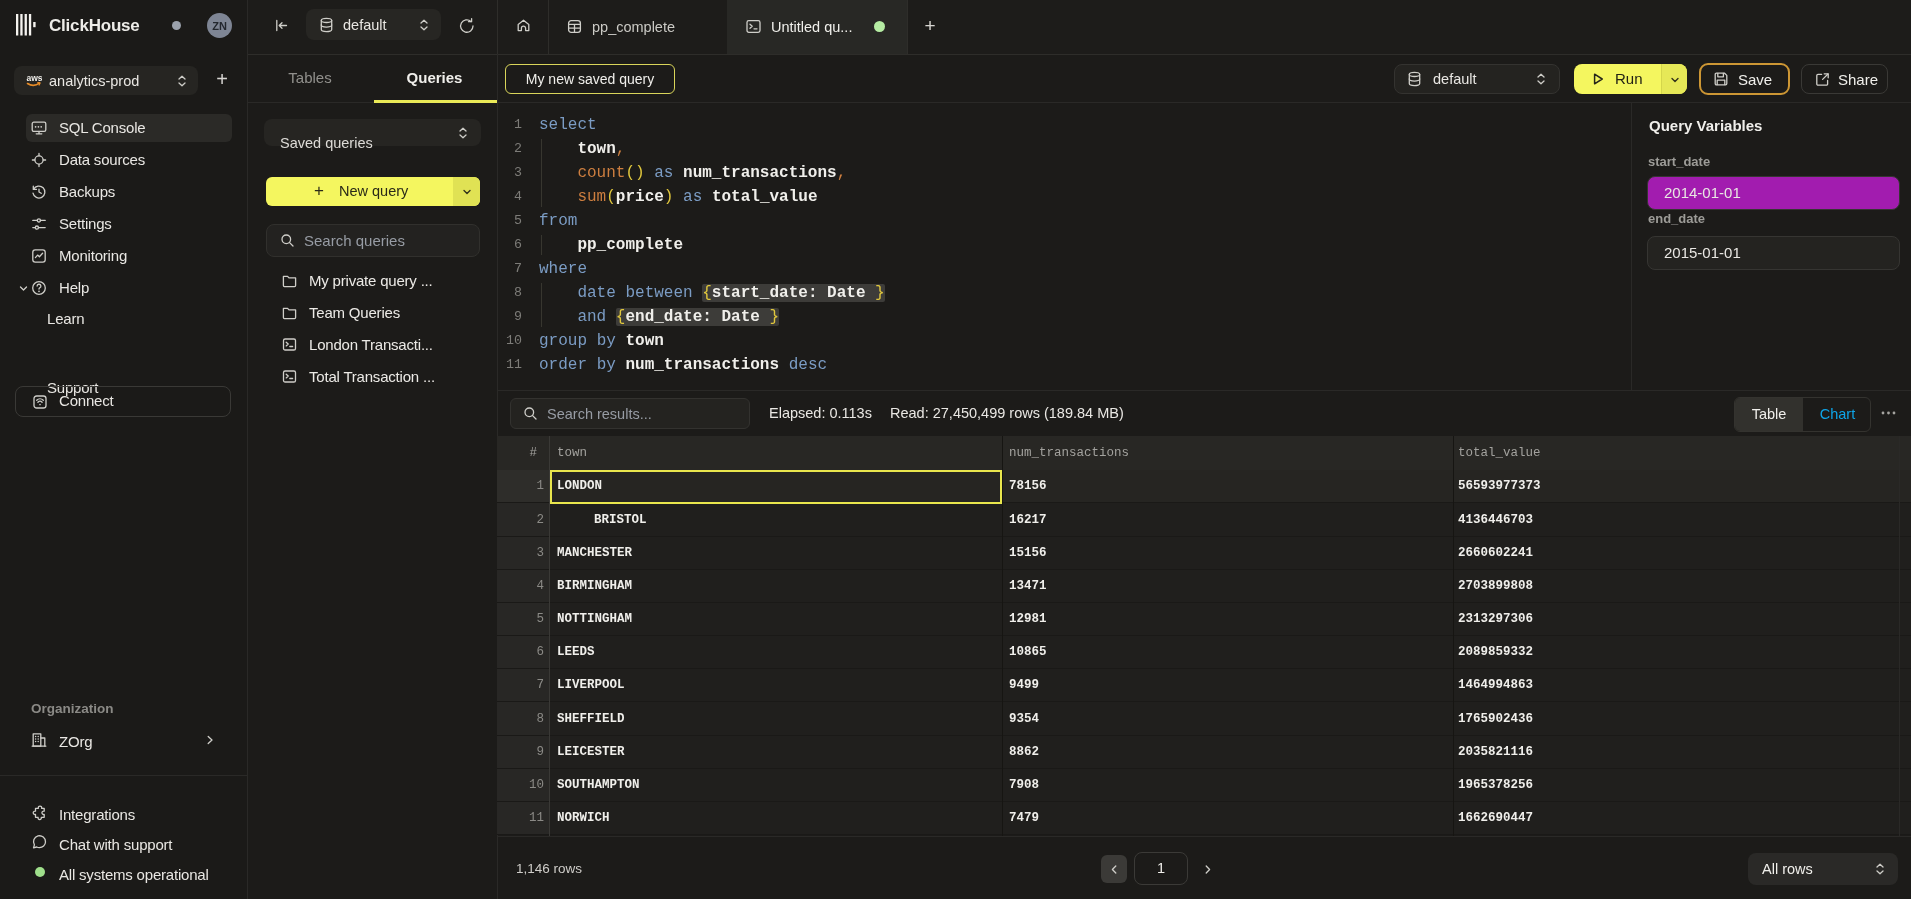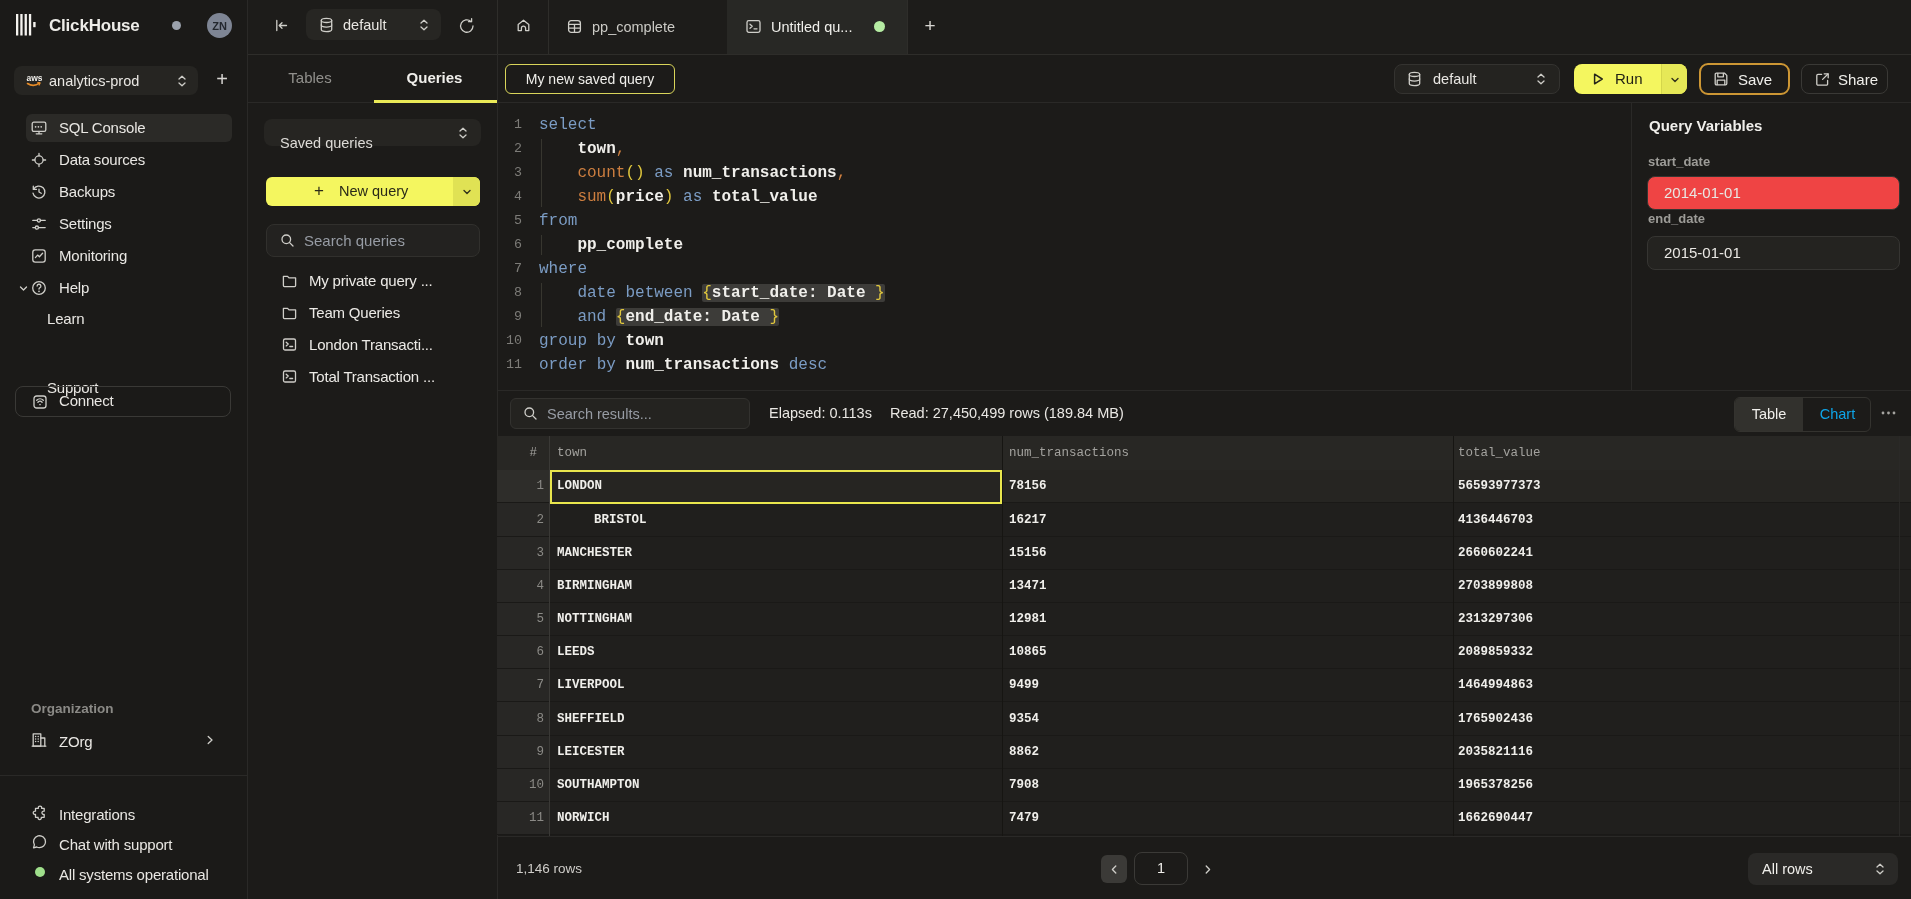--- a/index.html
+++ b/index.html
@@ -319,21 +319,21 @@
   <div class="ab lnum" style="top:353px;">11</div>
   <div class="ab cline" style="top:353px;"><span class="k">order</span>&nbsp;<span class="k">by</span>&nbsp;<span class="id">num_transactions</span>&nbsp;<span class="k">desc</span></div>
   <div class="ab" style="left:541px;top:139px;width:1px;height:68px;background:#37362f;"></div>
   <div class="ab" style="left:541px;top:235px;width:1px;height:20px;background:#37362f;"></div>
   <div class="ab" style="left:541px;top:283px;width:1px;height:44px;background:#37362f;"></div>
 </div>
 
 <div class="ab" id="vars" style="left:1631px;top:103px;width:280px;height:287px;border-left:1px solid #2a2927;">
   <div class="ab" style="left:17px;top:14px;font-size:15px;font-weight:700;color:#f0efeb;">Query Variables</div>
   <div class="ab" style="left:16px;top:51px;font-size:13px;font-weight:700;color:#9d9c98;">start_date</div>
-  <div class="ab" style="left:15px;top:73px;width:253px;height:34px;background:#ef4444;border:1px solid #363532;border-radius:8px;box-sizing:border-box;line-height:32px;font-size:15px;color:#e9e7e3;padding-left:16px;">2014-01-01</div>
+  <div class="ab" style="left:15px;top:73px;width:253px;height:34px;background:#a21caf;border:1px solid #363532;border-radius:8px;box-sizing:border-box;line-height:32px;font-size:15px;color:#e9e7e3;padding-left:16px;">2014-01-01</div>
   <div class="ab" style="left:16px;top:108px;font-size:13px;font-weight:700;color:#9d9c98;">end_date</div>
   <div class="ab" style="left:15px;top:133px;width:253px;height:34px;background:#242320;border:1px solid #363532;border-radius:8px;box-sizing:border-box;line-height:32px;font-size:15px;color:#e9e7e3;padding-left:16px;">2015-01-01</div>
 </div>
 
 <div id="results">
   <div class="ab" style="left:497px;top:390px;width:1414px;height:1px;background:#2a2927;"></div>
   <div class="ab flex" style="left:510px;top:398px;width:240px;height:31px;background:#242320;border:1px solid #33322f;border-radius:6px;box-sizing:border-box;">
     <svg style="margin-left:12px;" width="15" height="15" viewBox="0 0 15 15" class="ico" stroke="#8f959f">
           <circle cx="6.3" cy="6.3" r="4.3"></circle>
           <path d="M9.6 9.6 L13 13"></path>

